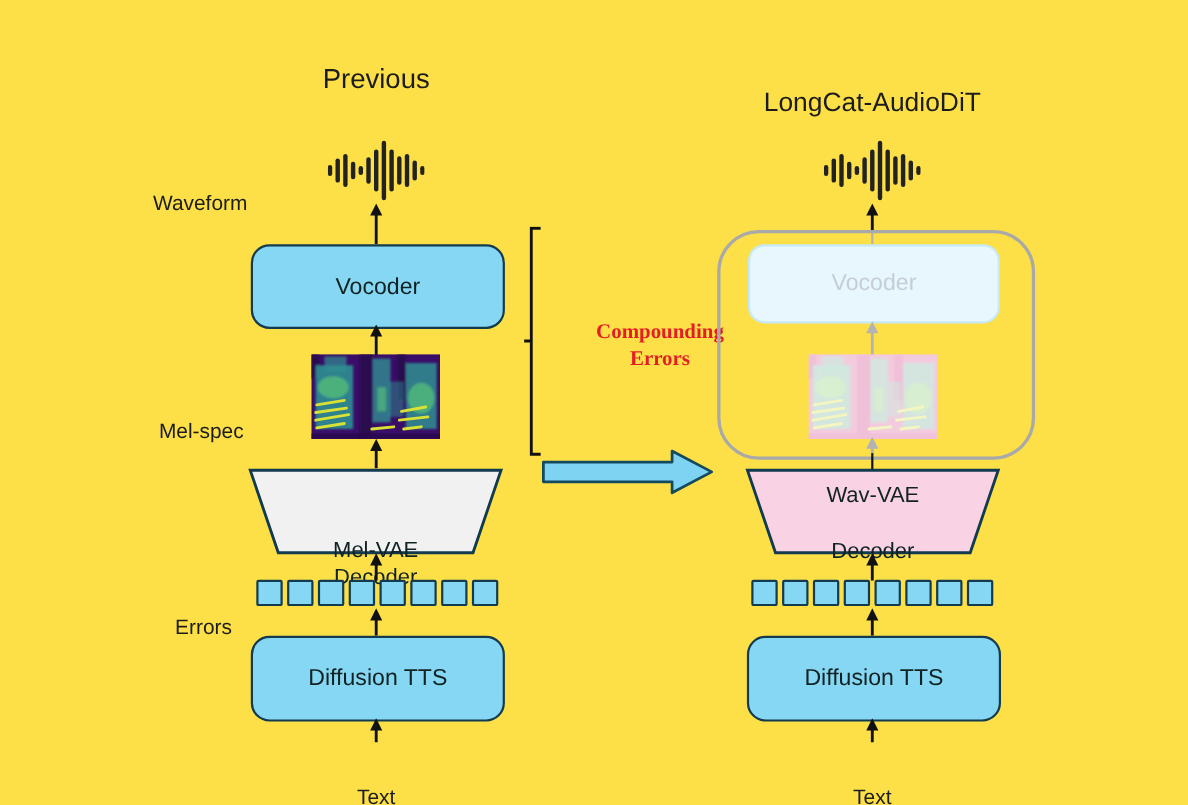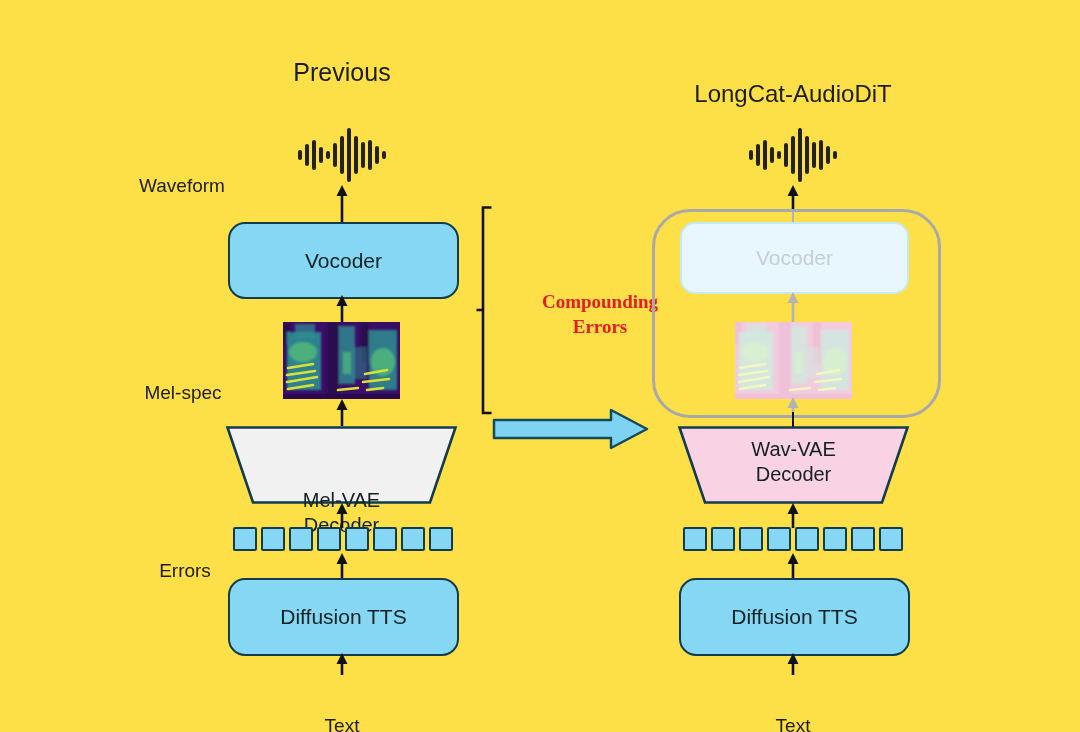--- a/index.html
+++ b/index.html
@@ -224,21 +224,21 @@
   <svg class="abs" style="left:786px;top:397px;" width="14" height="16">
     <line x1="7" y1="16" x2="7" y2="8" stroke="var(--ghost_gray)" stroke-width="2.6"></line>
     <polygon points="7,0 1.5,11 12.5,11" fill="var(--ghost_gray)"></polygon>
   </svg>
   <div class="abs" style="left:791.7px;top:412px;width:2.6px;height:15px;background:#111;"></div>
 
   
   <svg class="abs" style="left:677px;top:425px;" width="233" height="80">
     <path d="M2.5 2.5 L230.5 2.5 L205 77.5 L28 77.5 Z" fill="var(--pink_fill)" stroke="var(--box_border)" stroke-width="2.6" stroke-linejoin="miter"></path>
   </svg>
-  <div class="trap-label" style="left:677px;top:424px;width:233px;height:76px;">
+  <div class="trap-label" style="left:677px;top:438px;width:233px;height:76px;justify-content:space-between;">
     <div>Wav-VAE</div>
     <div>Decoder</div>
   </div>
 
   
   <svg class="abs" style="left:786px;top:503px;" width="14" height="25">
     <line x1="7" y1="25" x2="7" y2="8" stroke="#111" stroke-width="2.6"></line>
     <polygon points="7,0 1.5,11 12.5,11" fill="#111"></polygon>
   </svg>
 

